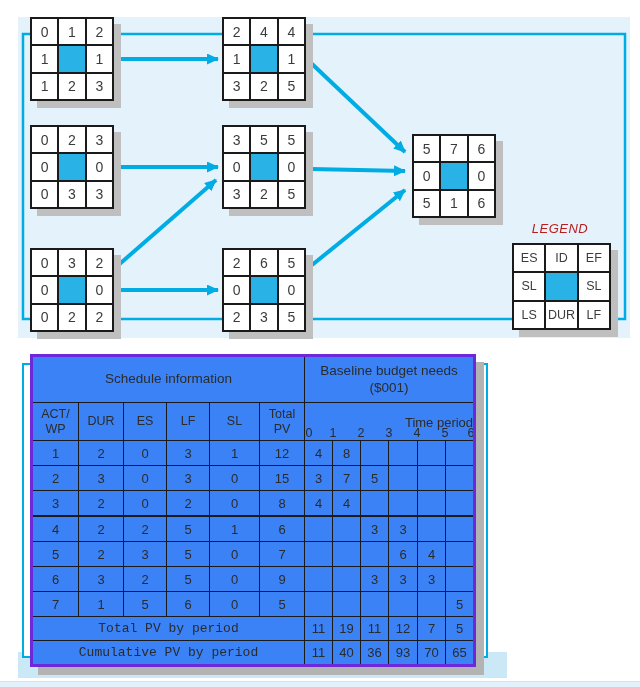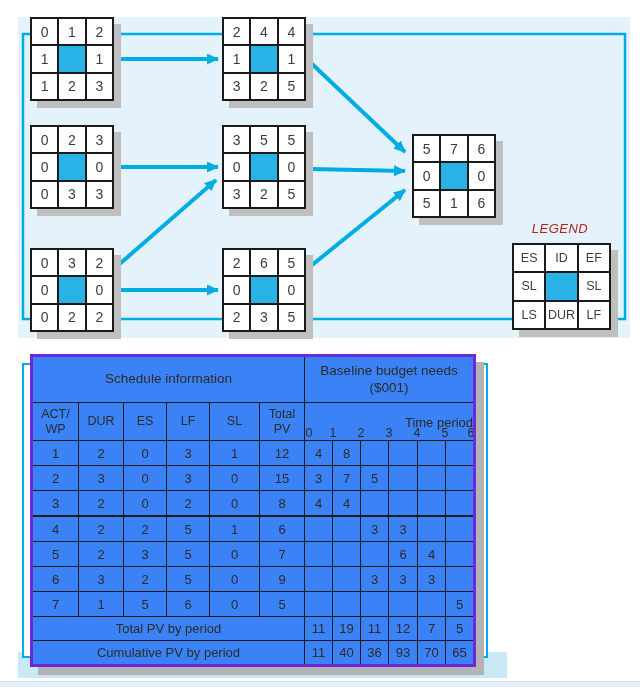--- a/index.html
+++ b/index.html
@@ -36,21 +36,21 @@
         font-size:13px;padding:0;overflow:hidden;}
   tr.hdr1 td{height:45px;font-size:13.5px;line-height:1.25;}
   tr.hdr2 td{height:37px;font-size:12.5px;line-height:1.15;}
   tr.datarow td{height:24px;}
   tr.group td{border-top-width:2px;}
   tr.footrow td{height:23px;}
   td.sep-left{border-left-width:3px;}
   td.time-cell{position:relative;vertical-align:top;}
   .time-label{margin-top:3px;font-size:13px;text-align:right;}
   .tick{position:absolute;bottom:0;transform:translateX(-50%);font-size:12.5px;}
-  td.foot-label{text-align:right;padding-right:10px;font-size:13px;}
+  td.foot-label{text-align:right;padding-right:10px;font-size:13px;font-family:Liberation Mono, monospace;}
 </style>
 </head>
 <body>
 
 <div class="page">
 
   <div class="net-bg"></div>
 
   <svg class="net-svg" width="640" height="350" viewBox="0 0 640 350">
     <defs>

